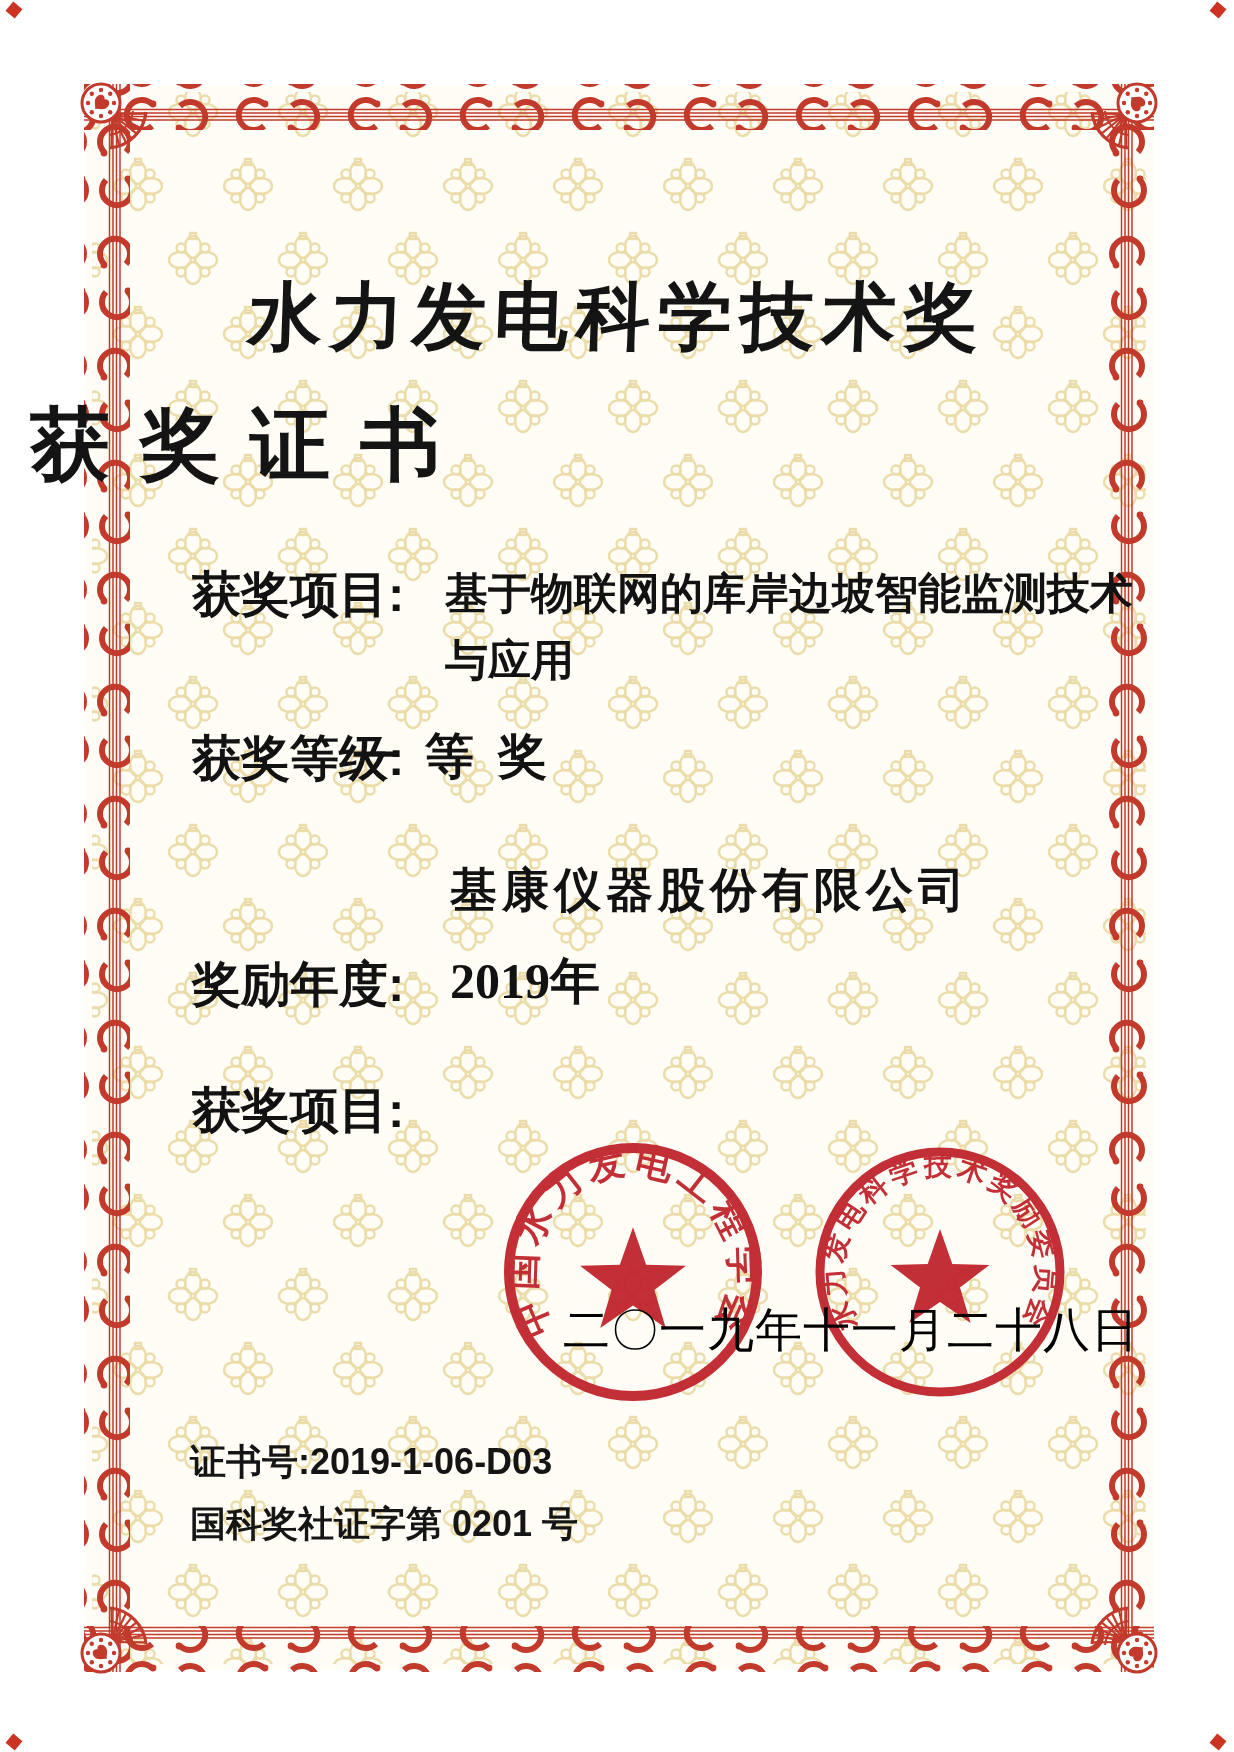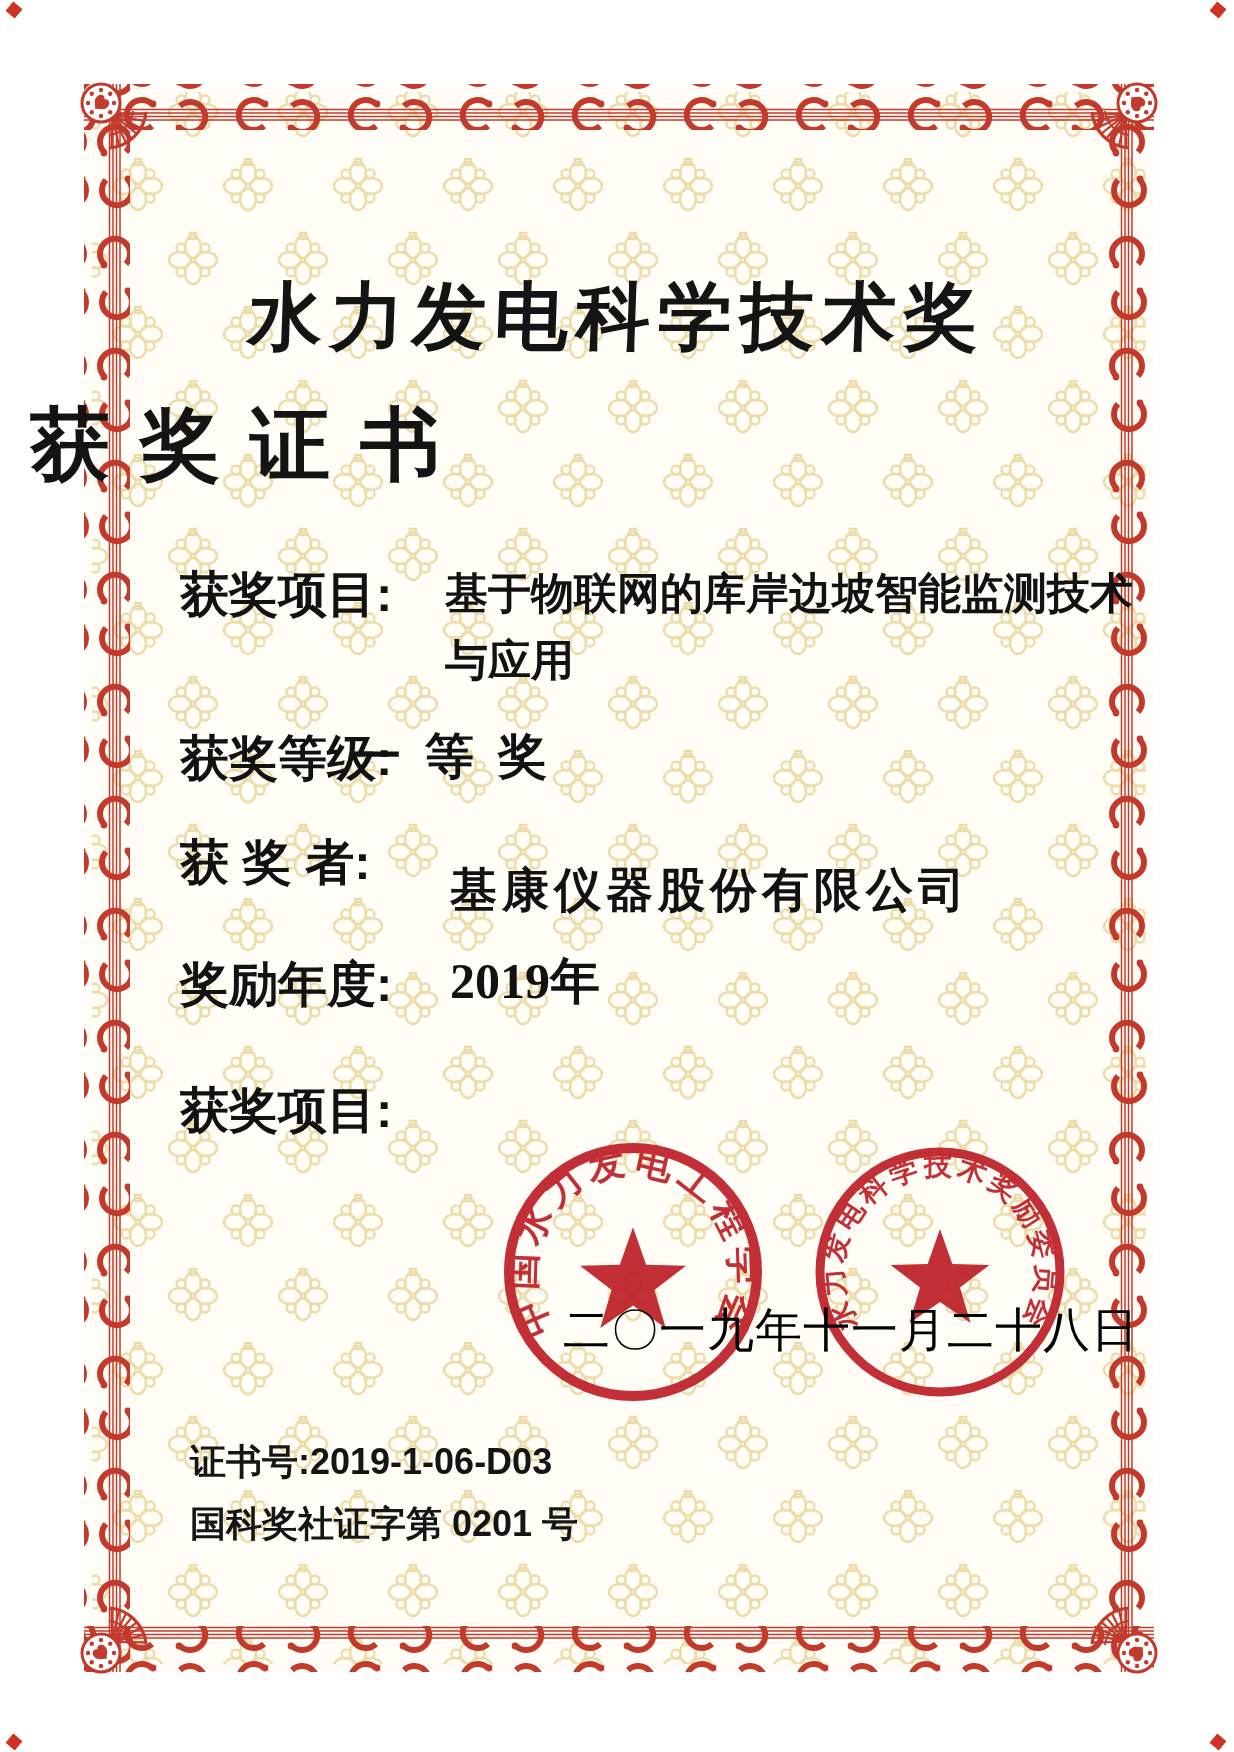--- a/index.html
+++ b/index.html
@@ -5,21 +5,21 @@
   html,body{margin:0;padding:0;background:#ffffff;}
   .page{position:relative;width:1234px;height:1752px;margin:0 auto;background:#ffffff;overflow:hidden;
         font-family:"Liberation Sans",sans-serif;color:#151515;}
   .abs{position:absolute;}
   .bgsvg{position:absolute;left:0;top:0;width:1234px;height:1752px;}
   .title1{left:0;right:0;top:268px;text-align:center;font-family:"Liberation Serif",serif;
           font-weight:900;font-size:74px;letter-spacing:8px;color:#141414;
           transform:skewX(-2deg);}
   .title2{left:0;right:0;top:392px;text-align:left;font-family:"Liberation Serif",serif;
           font-weight:900;font-size:80px;letter-spacing:30px;text-indent:30px;color:#141414;}
-  .lbl{font-weight:700;font-size:49px;color:#121212;white-space:nowrap;}
+  .lbl{font-weight:700;font-size:49px;color:#121212;white-space:nowrap;margin-left:12px;}
   .val{font-weight:700;font-size:47px;color:#121212;}
   .project-label{left:180px;top:562px;}
   .project-value{left:445px;top:560px;width:692px;font-size:43px;line-height:67px;}
   .grade-label{left:180px;top:726px;}
   .grade-value{left:352px;top:724px;font-size:49px;letter-spacing:24px;}
   .winner-label{left:180px;top:830px;}
   .winner-value{left:450px;top:859px;letter-spacing:5px;}
   .year-label{left:180px;top:952px;}
   .year-value{left:450px;top:948px;font-family:"Liberation Serif",serif;font-size:50px;font-weight:900;}
   .issuer-label{left:180px;top:1078px;}
@@ -158,21 +158,20 @@
 
   <div class="abs title1">水力发电科学技术奖</div>
   <div class="abs title2">获奖证书</div>
 
   <div class="abs lbl project-label">获奖项目:</div>
   <div class="abs val project-value">基于物联网的库岸边坡智能监测技术与应用</div>
 
   <div class="abs lbl grade-label">获奖等级:</div>
   <div class="abs val grade-value">一等奖</div>
 
-  <div class="abs lbl winner-label">获 奖 者:</div>
   <div class="abs val winner-value">基康仪器股份有限公司</div>
 
   <div class="abs lbl year-label">奖励年度:</div>
   <div class="abs val year-value">2019年</div>
 
   <div class="abs lbl issuer-label">获奖项目:</div>
 
   <div class="abs date-line">二〇一九年十一月二十八日</div>
 
   <div class="abs footer-line1">

